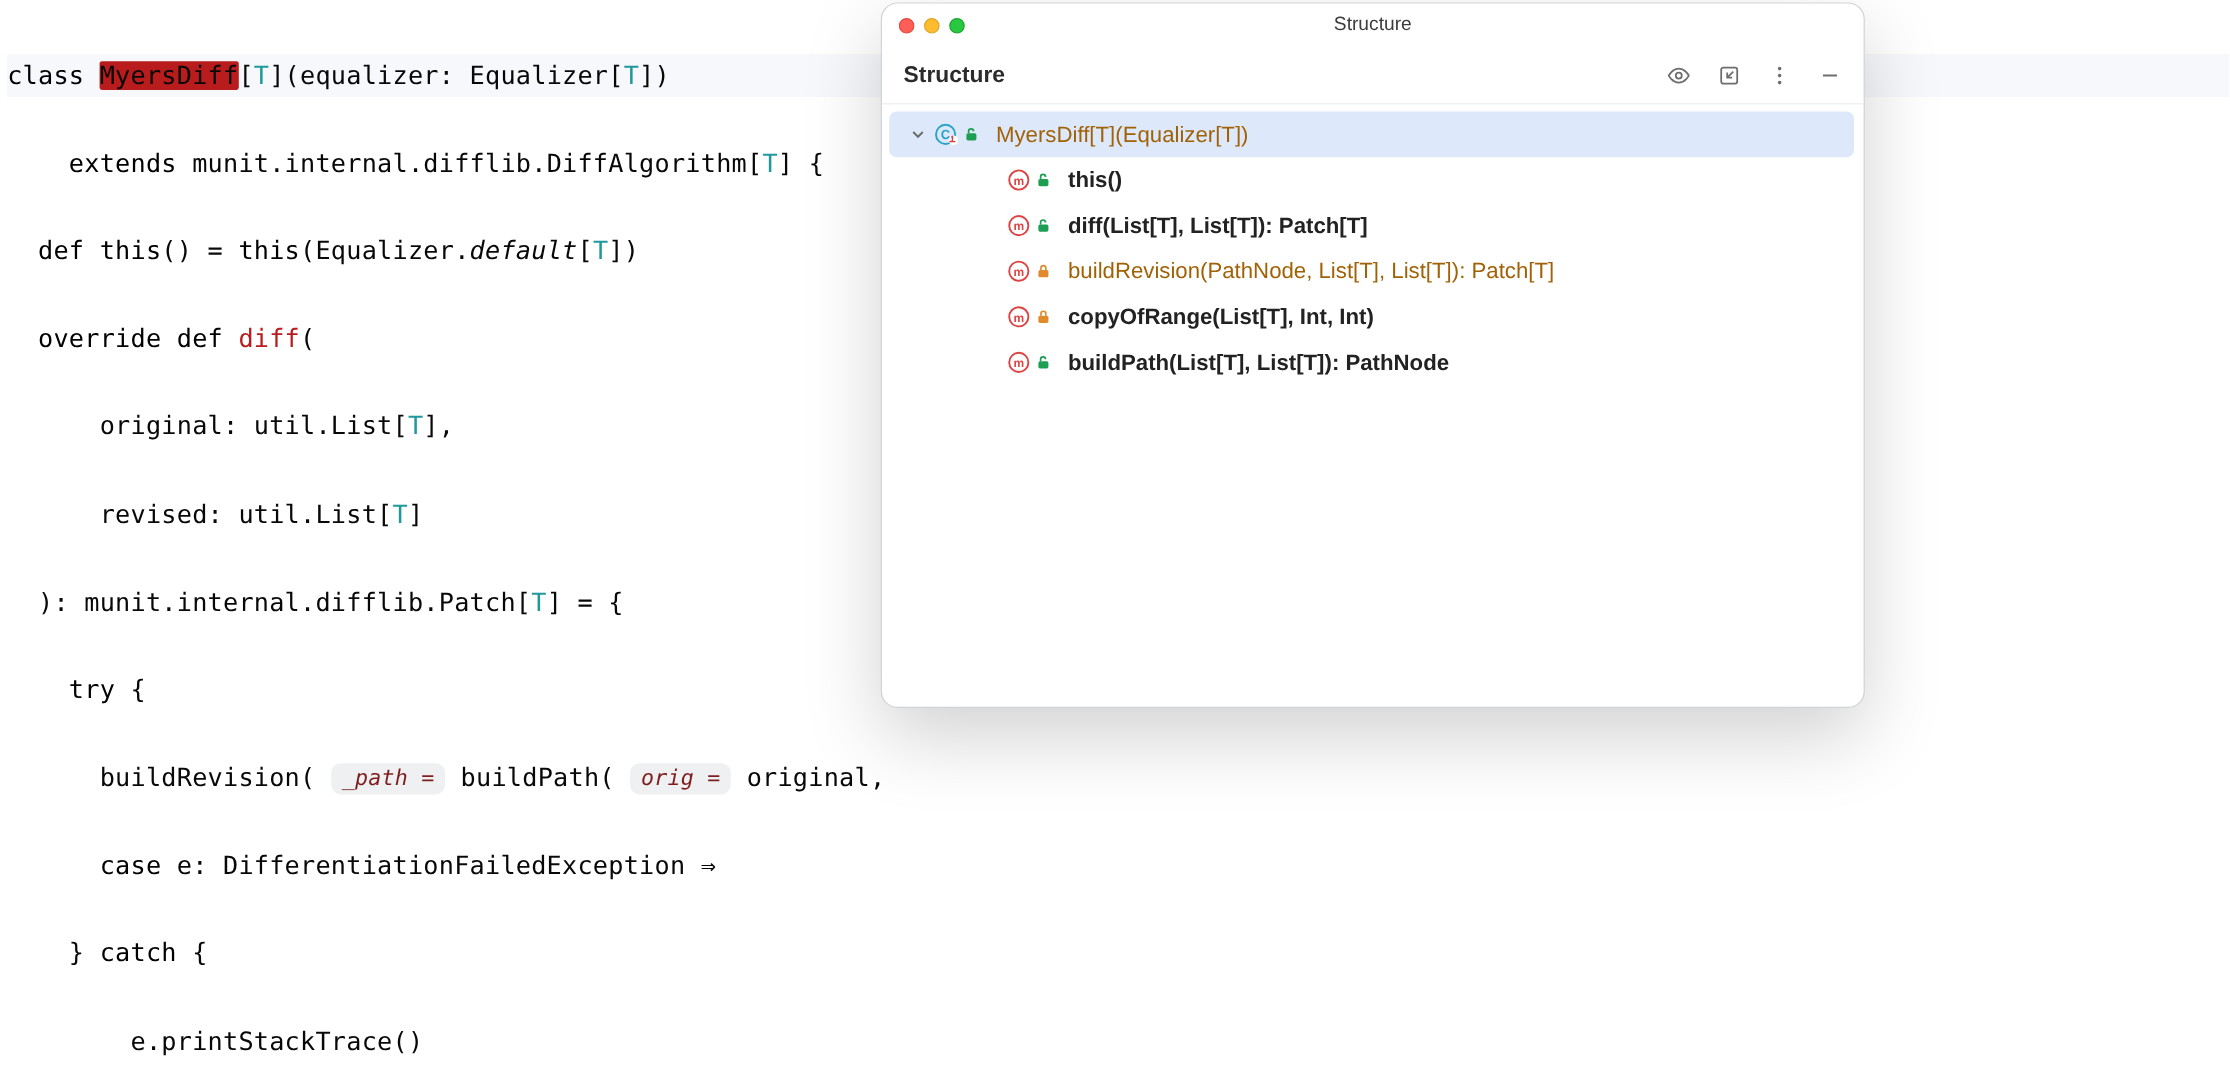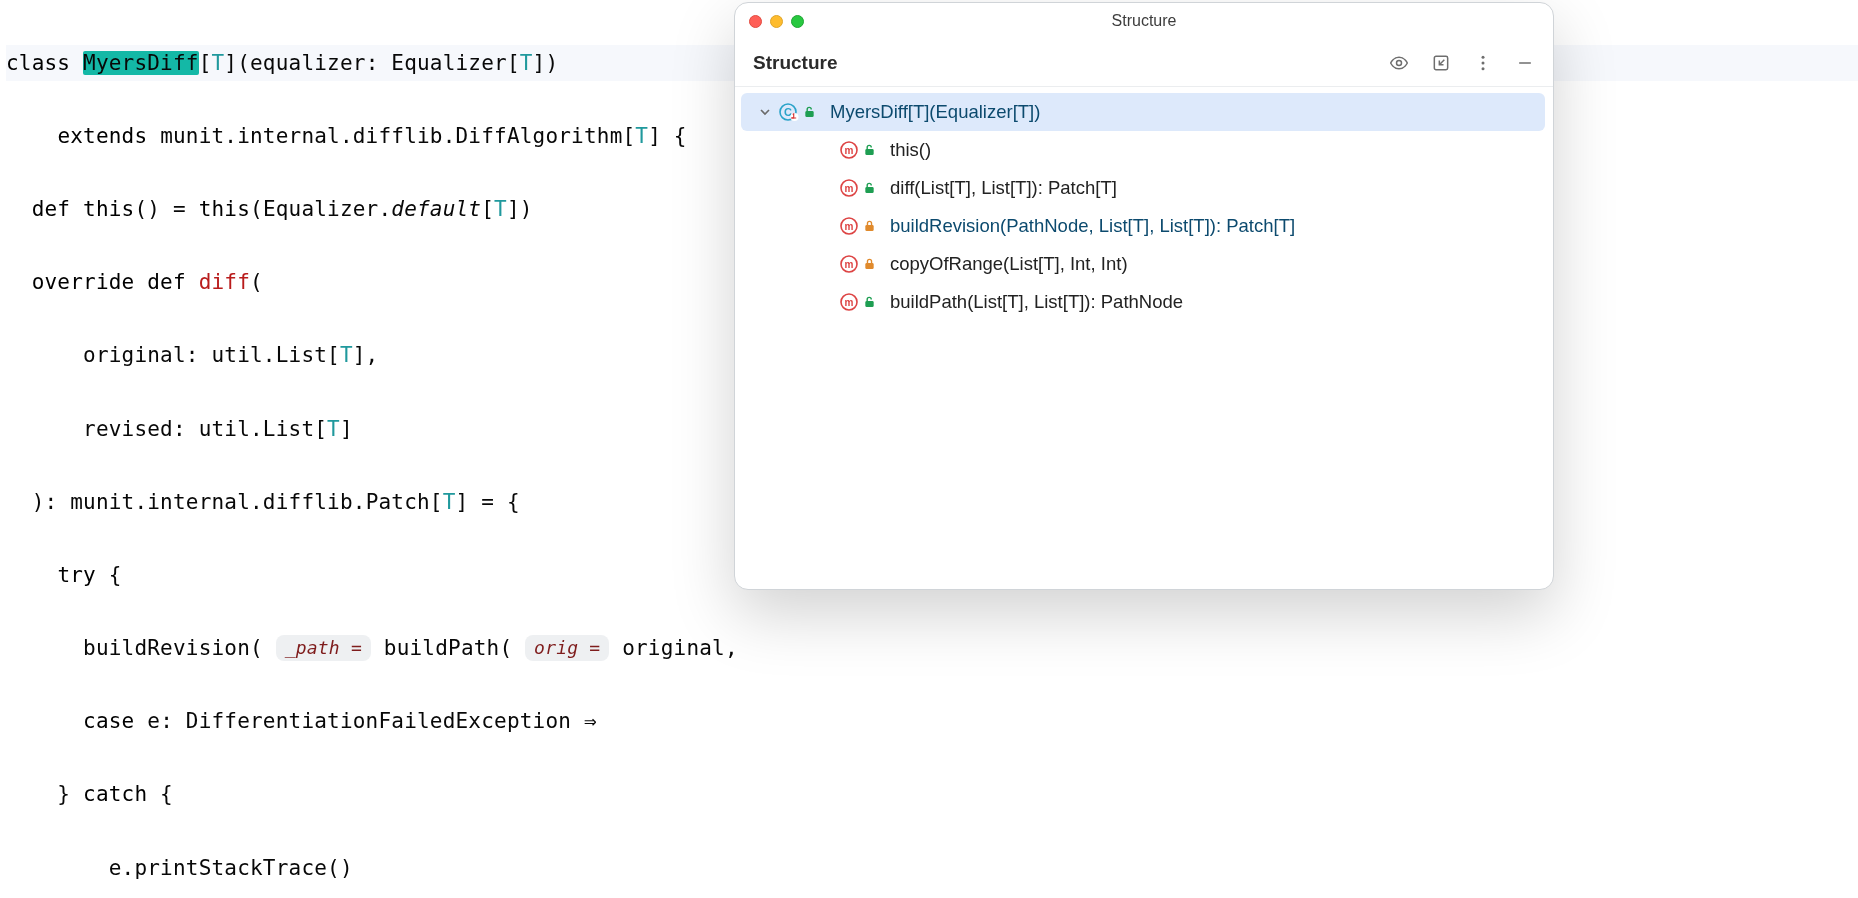--- a/index.html
+++ b/index.html
@@ -13,21 +13,21 @@
     padding: 8px 0 0 6px;
     font-family: "SF Mono", ui-monospace, Menlo, Consolas, monospace;
     font-size: 21px;
     line-height: 36.6px;
     white-space: pre;
     color: #080808;
     letter-spacing: 0.2px;
   }
   .kw { color: #000000; }
   .type { color: #20999d; }
-  .sel { background: #14b8a6; border-radius: 2px; }
+  .sel { background: #b91c1c; border-radius: 2px; }
   .fname { color: #b91c1c; }
   .it { font-style: italic; text-align: right; }
   .hint {
     background: #eef0f2;
     color: #7f1d1d;
     border-radius: 8px;
     padding: 0 9px;
     font-style: normal;
     display: inline-block;
     line-height: 26px;
@@ -91,22 +91,22 @@
   .tree-row .indent0 { width: 4px; }
   .tree-row .indent1 { width: 86px; }
   .chevron { width:16px; height:16px; display:inline-flex; align-items:center; justify-content:center; color:#6b6b6b; }
   .node-label { white-space: pre; }
   .node-icons { display:flex; align-items:center; gap:4px; margin-right:8px; }
 
   .ic-c { width:20px; height:20px; }
   .ic-m { width:20px; height:20px; }
   .ic-lock { width:13px; height:14px; }
 
-  .blue { color:#0c4a6e; }
-  .black { color:#222; }
+  .blue { color:#a16207; }
+  .black { color:#222;font-weight:bold; }
 
 </style>
 </head>
 <body>
 
 <div class="code-area">
 <div class="caret-row"><span class="kw">class</span> <span class="sel">MyersDiff</span>[<span class="type">T</span>](<span>equalizer</span>: <span>Equalizer</span>[<span class="type">T</span>])</div>
 <div>    <span class="kw">extends</span> <span>munit.internal.difflib</span>.<span>DiffAlgorithm</span>[<span class="type">T</span>] {</div>
 <div>  <span class="kw">def</span> <span class="kw">this</span>() = <span class="kw">this</span>(<span>Equalizer</span>.<span class="it">default</span>[<span class="type">T</span>])</div>
 <div>  <span class="kw">override</span> <span class="kw">def</span> <span class="fname">diff</span>(</div>

